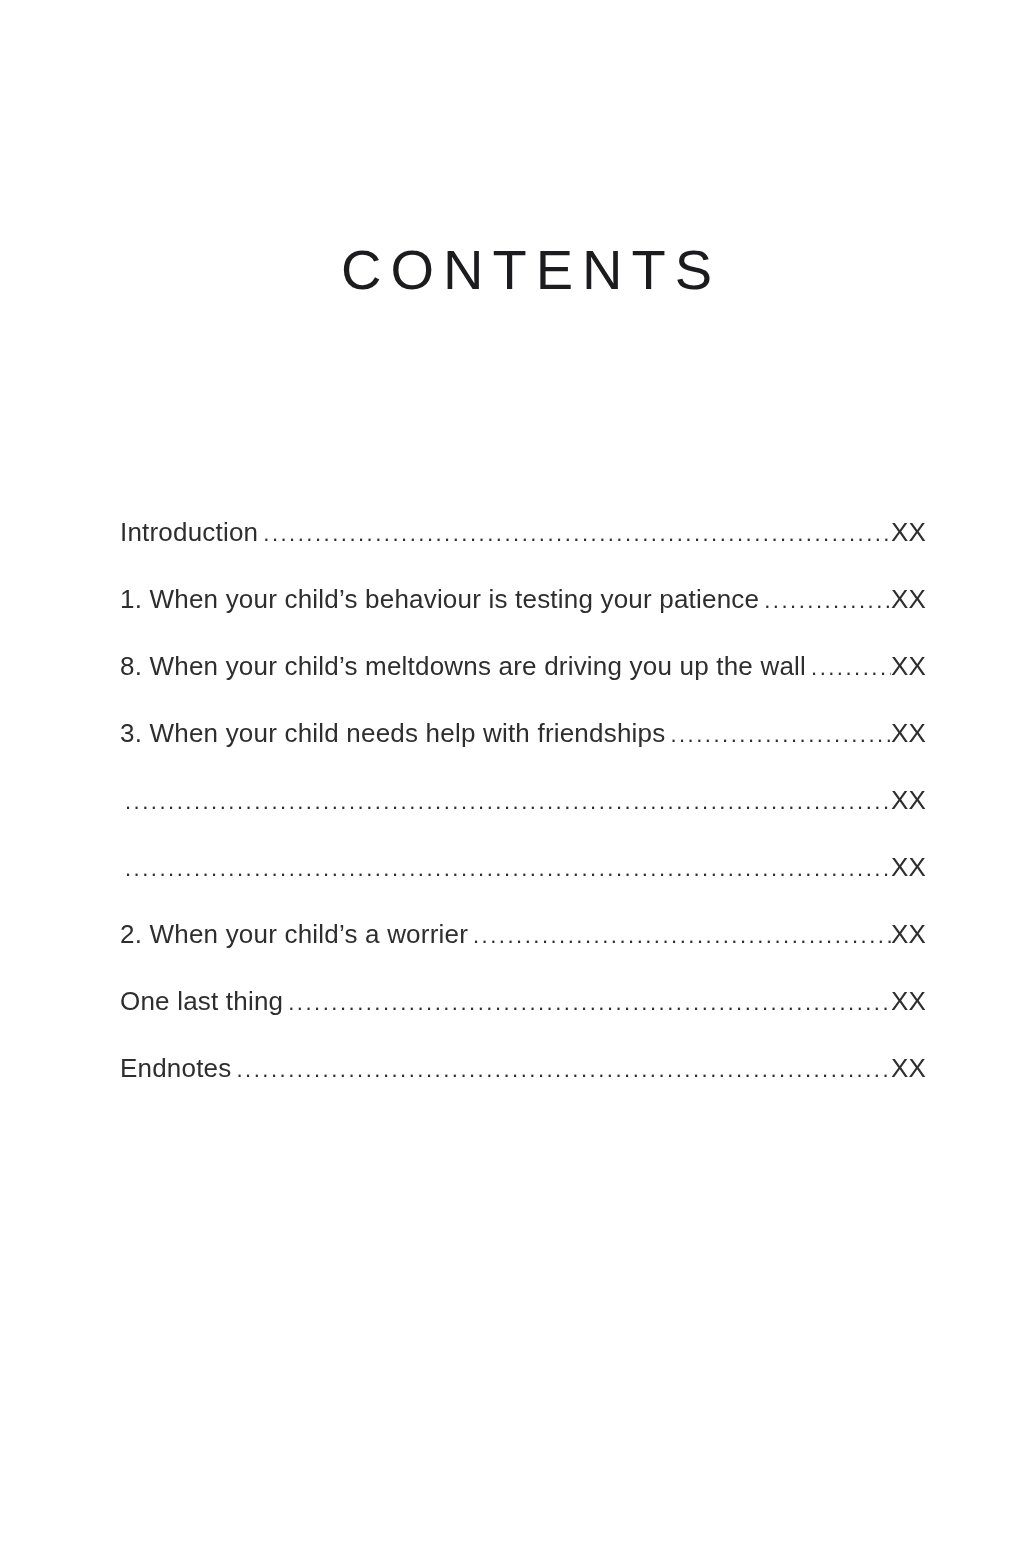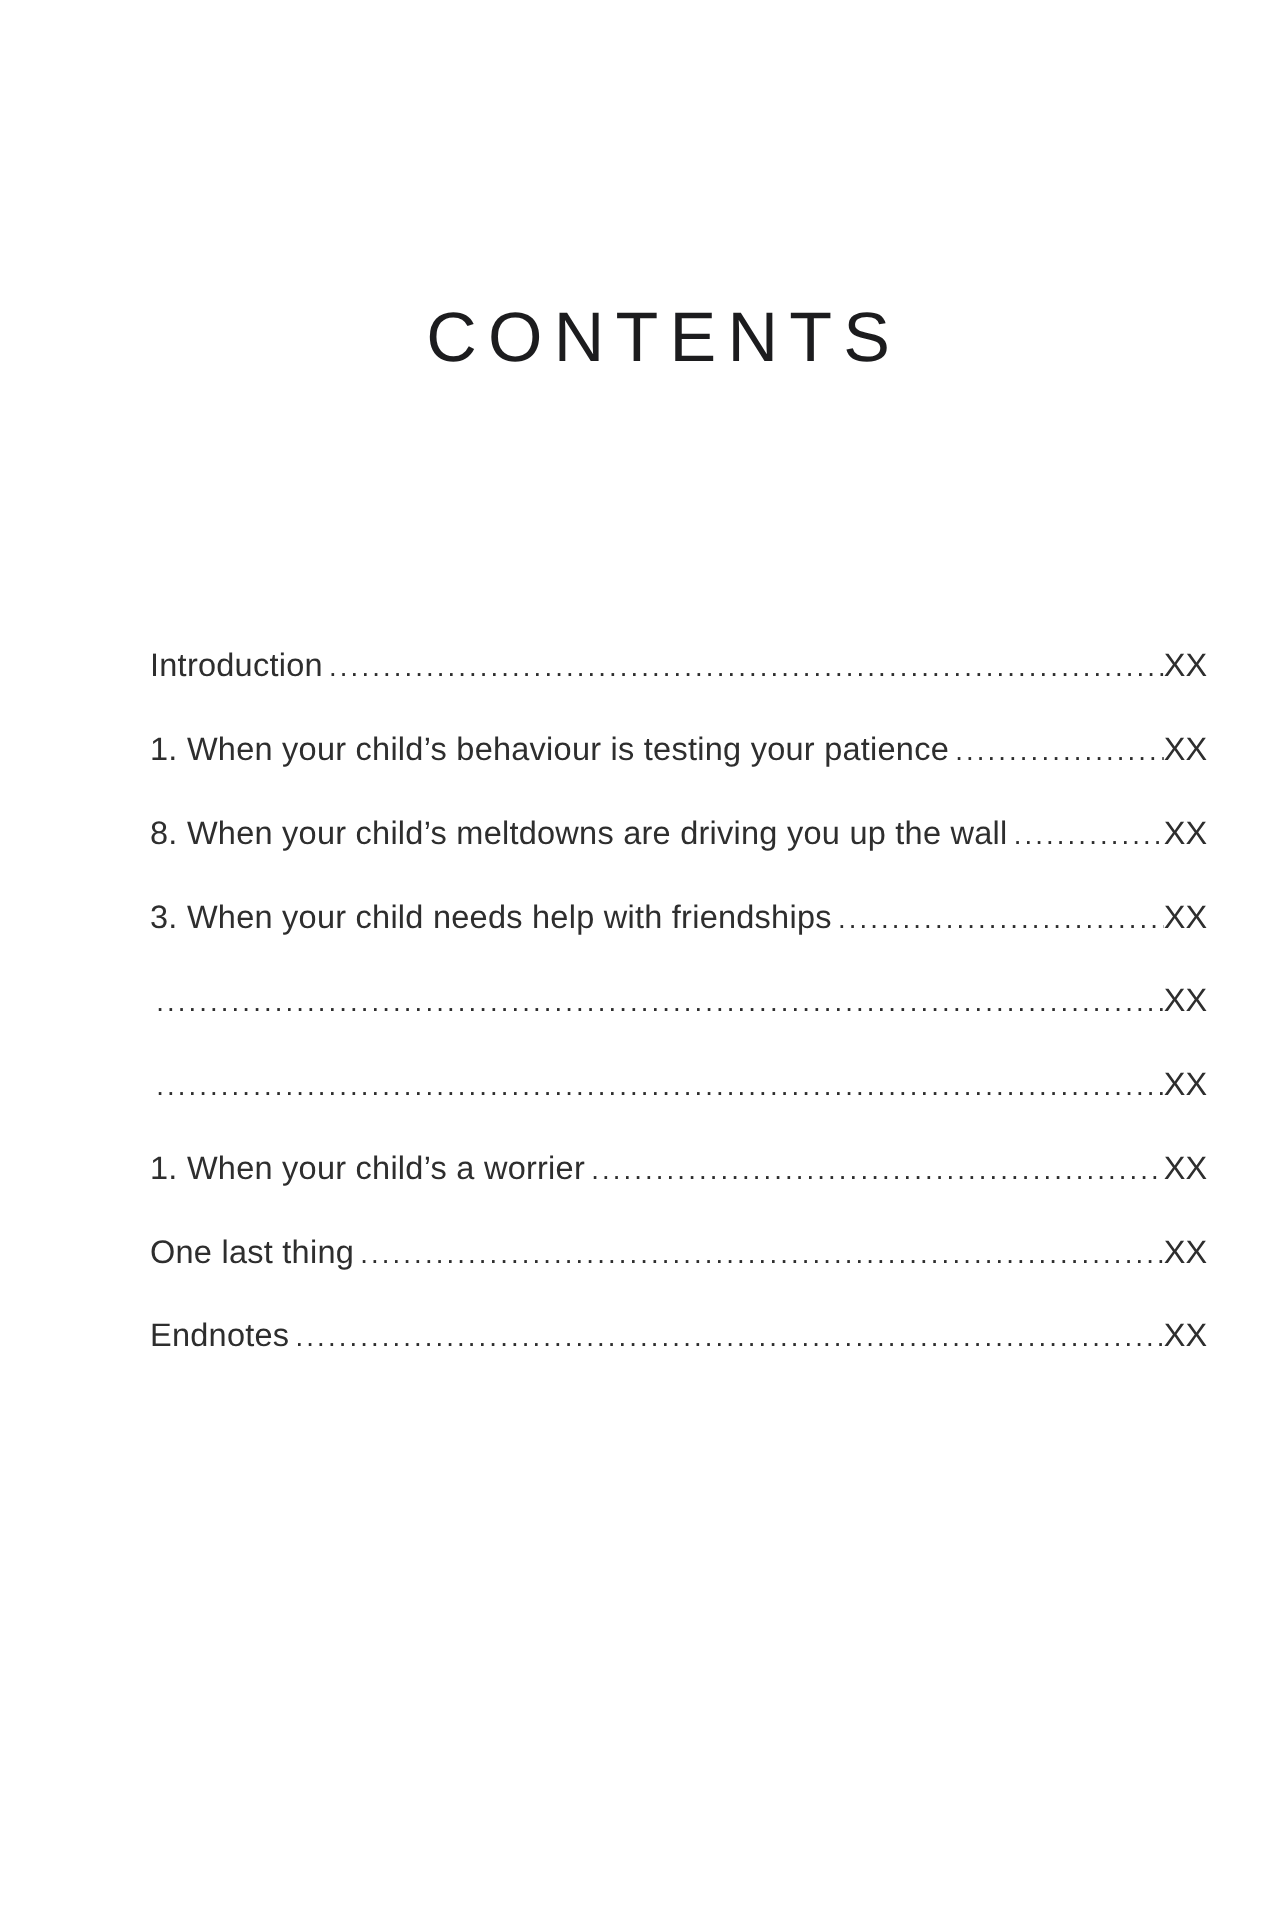--- a/index.html
+++ b/index.html
@@ -30,21 +30,21 @@
     font-weight: 300;
     letter-spacing: 9px;
     line-height: 1;
     color: #1c1c1e;
     padding-left: 38px;
   }
 
   .toc {
     margin-top: 218px;
     padding-left: 120px;
-    padding-right: 58px;
+    padding-right: 98px;
   }
 
   .toc-row {
     display: flex;
     align-items: baseline;
     font-size: 26px;
     font-weight: 300;
     line-height: 32px;
     color: #2e2e2e;
     margin-bottom: 33px;
@@ -109,21 +109,21 @@
       <span class="leader">....................................................................................................................................................................................................................................................................</span>
       <span class="toc-page">XX</span>
     </div>
 
     <div class="toc-row">
       <span class="leader">....................................................................................................................................................................................................................................................................</span>
       <span class="toc-page">XX</span>
     </div>
 
     <div class="toc-row">
-      <span class="toc-label">1. When your child’s a worrier</span>
+      <span class="toc-label">2. When your child’s a worrier</span>
       <span class="leader">....................................................................................................................................................................................................................................................................</span>
       <span class="toc-page">XX</span>
     </div>
 
     <div class="toc-row">
       <span class="toc-label">One last thing</span>
       <span class="leader">....................................................................................................................................................................................................................................................................</span>
       <span class="toc-page">XX</span>
     </div>
 

